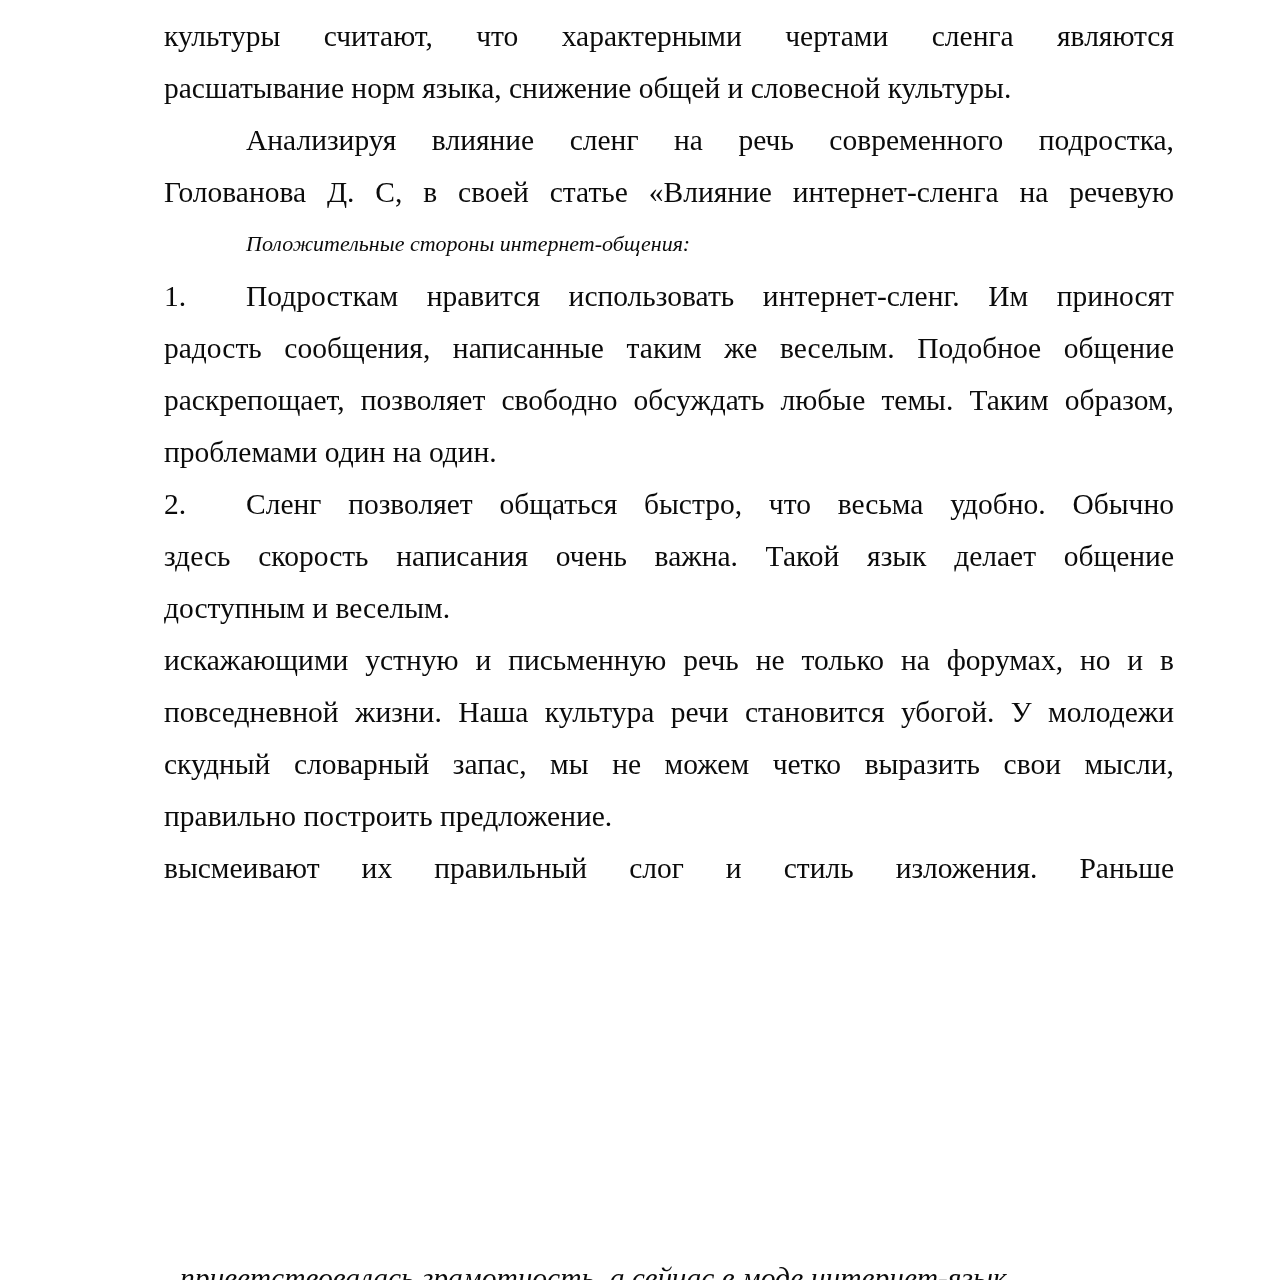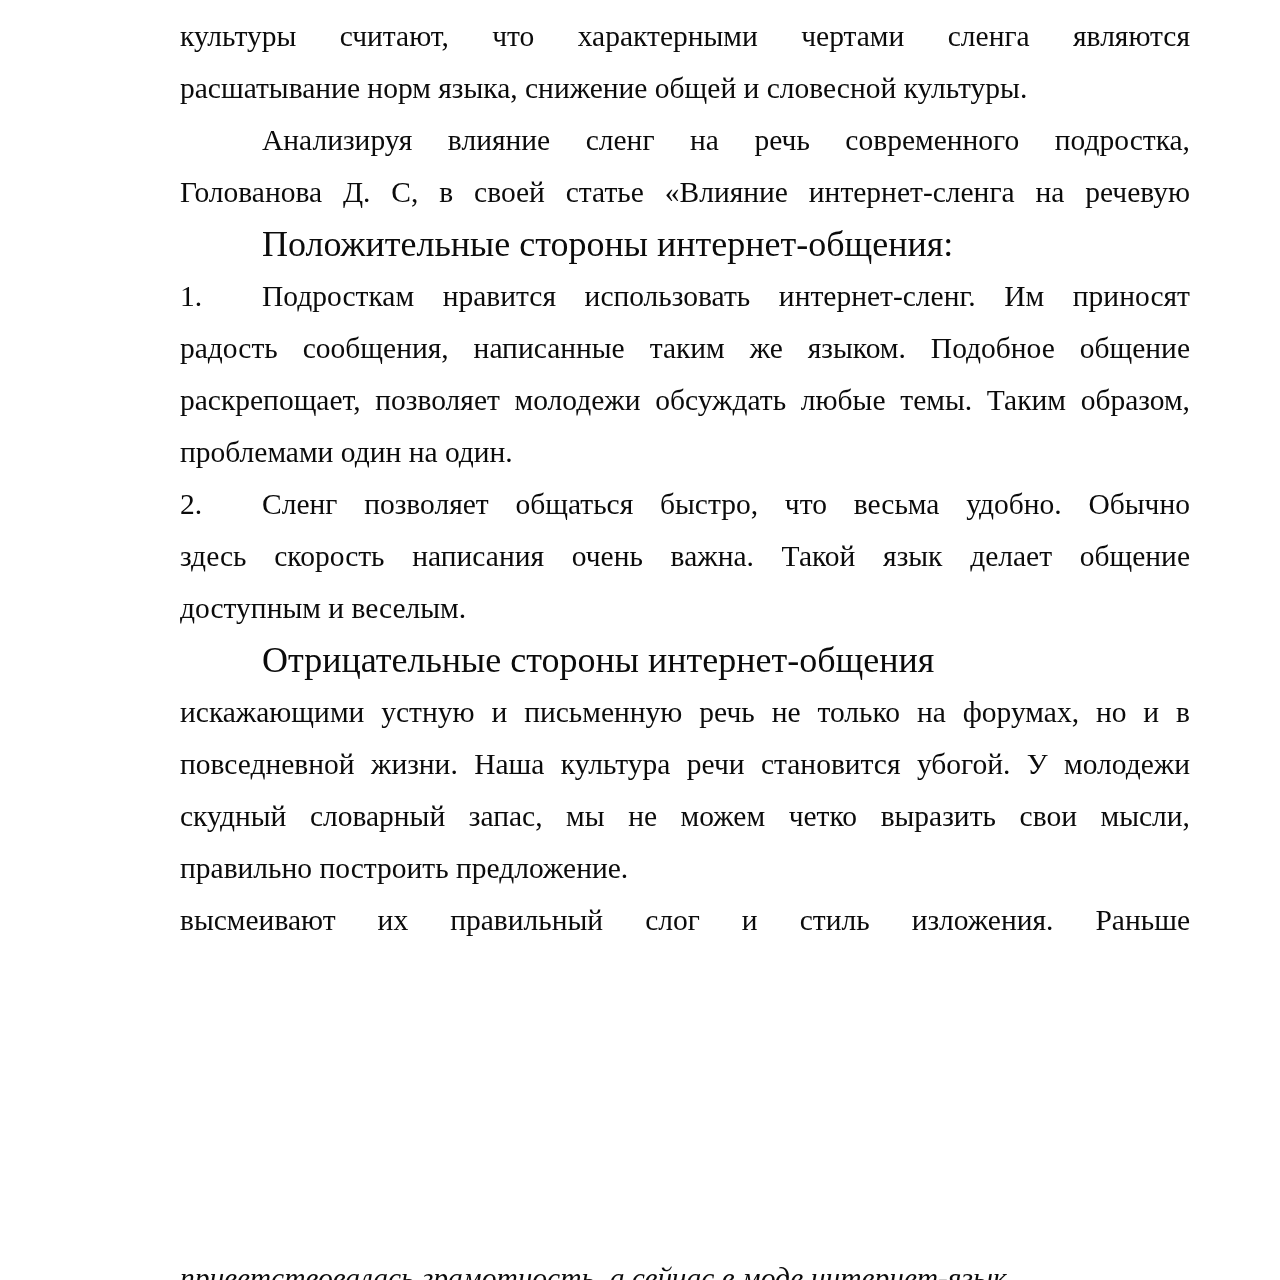--- a/index.html
+++ b/index.html
@@ -17,21 +17,21 @@
     position: relative;
     width: 1280px;
     height: 1280px;
     background: #ffffff;
     overflow: hidden;
   }
 
   
   .text-column {
     position: absolute;
-    left: 180px;
+    left: 164px;
     top: 0px;
     width: 1010px;
   }
 
   .para {
     margin: 0;
     padding: 0;
     font-size: 29.5px;
     line-height: 52px;
     text-align: justify;
@@ -65,24 +65,25 @@
     width: 82px;
   }
   .list-item .marker-num {
     display: inline-block;
     width: 73px;
   }
 
   .heading-line {
     margin: 0;
     padding: 0;
-    font-size: 36px;
+    font-size: 22px;
     line-height: 52px;
     text-align: left;
     color: #0b0b0b;
+    font-style: italic;
   }
   .heading-line::before {
     content: "";
     display: inline-block;
     width: 82px;
   }
 
   
   .clipped-line {
     position: absolute;
@@ -112,32 +113,31 @@
 
     <div class="para">
       <span class="justified-line indent-first">Анализируя влияние сленг на речь современного подростка,</span>
       <span class="justified-line">Голованова Д. С, в своей статье «Влияние интернет-сленга на речевую</span>
     </div>
 
     <div class="heading-line">Положительные стороны интернет-общения:</div>
 
     <div class="para list-item">
       <span class="justified-line"><span class="marker"><span class="marker-num">1.</span></span><span>Подросткам нравится использовать интернет-сленг. Им приносят</span></span>
-      <span class="justified-line">радость сообщения, написанные таким же языком. Подобное общение</span>
-      <span class="justified-line">раскрепощает, позволяет молодежи обсуждать любые темы. Таким образом,</span>
+      <span class="justified-line">радость сообщения, написанные таким же веселым. Подобное общение</span>
+      <span class="justified-line">раскрепощает, позволяет свободно обсуждать любые темы. Таким образом,</span>
       <span class="flush-line">проблемами один на один.</span>
     </div>
 
     <div class="para list-item">
       <span class="justified-line"><span class="marker"><span class="marker-num">2.</span></span><span>Сленг позволяет общаться быстро, что весьма удобно. Обычно</span></span>
       <span class="justified-line">здесь скорость написания очень важна. Такой язык делает общение</span>
       <span class="flush-line">доступным и веселым.</span>
     </div>
 
-    <div class="heading-line">Отрицательные стороны интернет-общения</div>
 
     <div class="para list-item">
       <span class="justified-line">искажающими устную и письменную речь не только на форумах, но и в</span>
       <span class="justified-line">повседневной жизни. Наша культура речи становится убогой. У молодежи</span>
       <span class="justified-line">скудный словарный запас, мы не можем четко выразить свои мысли,</span>
       <span class="flush-line">правильно построить предложение.</span>
     </div>
 
     <div class="para list-item">
       <span class="justified-line">высмеивают их правильный слог и стиль изложения. Раньше</span>

